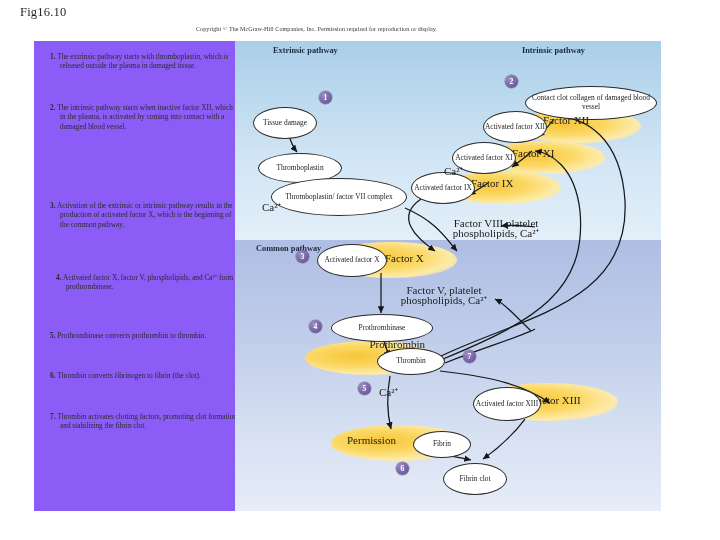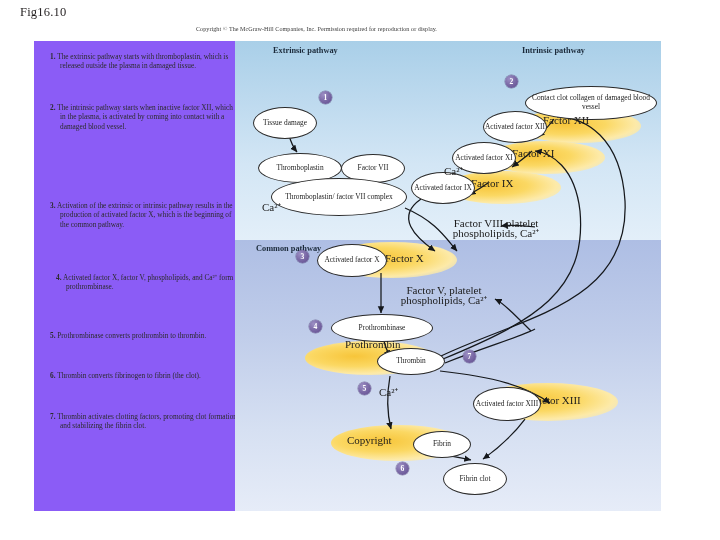--- a/index.html
+++ b/index.html
@@ -155,21 +155,20 @@
         <path d="M186,408 C206,414 222,416 236,419"></path>
       </g>
     </svg>
 
     <div class="hdr hdr-extrinsic">Extrinsic pathway</div>
     <div class="hdr hdr-intrinsic">Intrinsic pathway</div>
     <div class="hdr hdr-common" style="white-space:pre-line;">Common pathway</div>
 
     <div class="node" style="left:18px;top:66px;width:62px;height:30px;">Tissue damage</div>
     <div class="node" style="left:23px;top:112px;width:82px;height:28px;">Thromboplastin</div>
-    <div class="node" style="left:106px;top:113px;width:62px;height:27px;">Factor VII</div>
     <div class="node" style="left:36px;top:137px;width:134px;height:36px;">Thromboplastin/ factor VII complex</div>
     <div class="freetext" style="left:27px;top:162px;">Ca²⁺</div>
 
     <div class="node" style="left:290px;top:45px;width:130px;height:32px;">Contact clot collagen of damaged blood vessel</div>
     <div class="freetext" style="left:308px;top:75px;width:100px;text-align:left;">Factor XII</div>
     <div class="node" style="left:248px;top:70px;width:62px;height:30px;">Activated factor XII</div>
 
     <div class="freetext" style="left:277px;top:108px;width:90px;text-align:left;">Factor XI</div>
     <div class="node" style="left:217px;top:101px;width:62px;height:30px;">Activated factor XI</div>
 
@@ -179,29 +178,29 @@
 
     <div class="freetext" style="left:186px;top:178px;width:150px;line-height:9.6px;">Factor VIII platelet phospholipids, Ca²⁺</div>
 
     <div class="freetext" style="left:150px;top:213px;width:80px;text-align:left;">Factor X</div>
     <div class="node" style="left:82px;top:203px;width:68px;height:31px;">Activated factor X</div>
 
     <div class="freetext" style="left:144px;top:245px;width:130px;line-height:9.6px;">Factor V, platelet phospholipids, Ca²⁺</div>
 
     <div class="node" style="left:96px;top:273px;width:100px;height:26px;">Prothrombinase</div>
 
-    <div class="freetext" style="left:82px;top:299px;width:80px;text-align:left;padding-left:28px;">Prothrombin</div>
+    <div class="freetext" style="left:82px;top:299px;width:80px;text-align:right;padding-left:28px;">Prothrombin</div>
     <div class="node" style="left:142px;top:307px;width:66px;height:25px;">Thrombin</div>
 
     <div class="freetext" style="left:144px;top:347px;">Ca²⁺</div>
 
     <div class="freetext" style="left:296px;top:355px;width:90px;text-align:left;">Factor XIII</div>
     <div class="node" style="left:238px;top:346px;width:66px;height:32px;">Activated factor XIII</div>
 
-    <div class="freetext" style="left:112px;top:395px;width:80px;text-align:left;">Copyright</div>
+    <div class="freetext" style="left:112px;top:395px;width:80px;text-align:left;">Permission</div>
     <div class="node" style="left:178px;top:390px;width:56px;height:25px;">Fibrin</div>
 
     <div class="node" style="left:208px;top:422px;width:62px;height:30px;">Fibrin clot</div>
 
     <div class="badge" style="left:84px;top:50px;">1</div>
     <div class="badge" style="left:270px;top:34px;">2</div>
     <div class="badge" style="left:61px;top:209px;">3</div>
     <div class="badge" style="left:74px;top:279px;">4</div>
     <div class="badge" style="left:123px;top:341px;">5</div>
     <div class="badge" style="left:161px;top:421px;">6</div>

